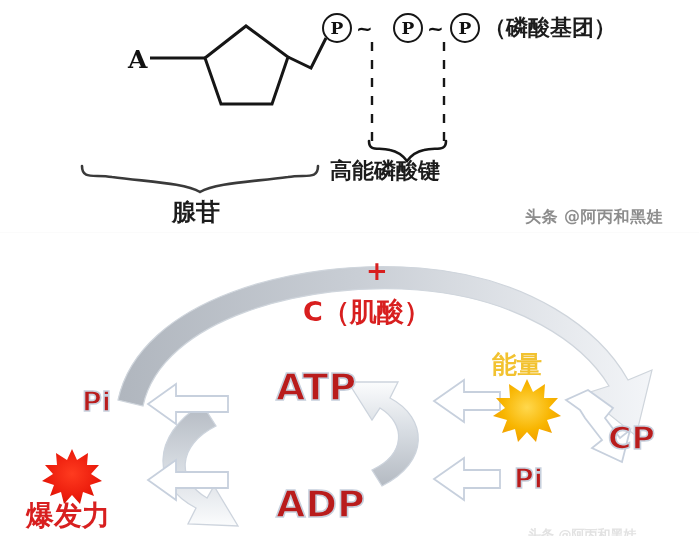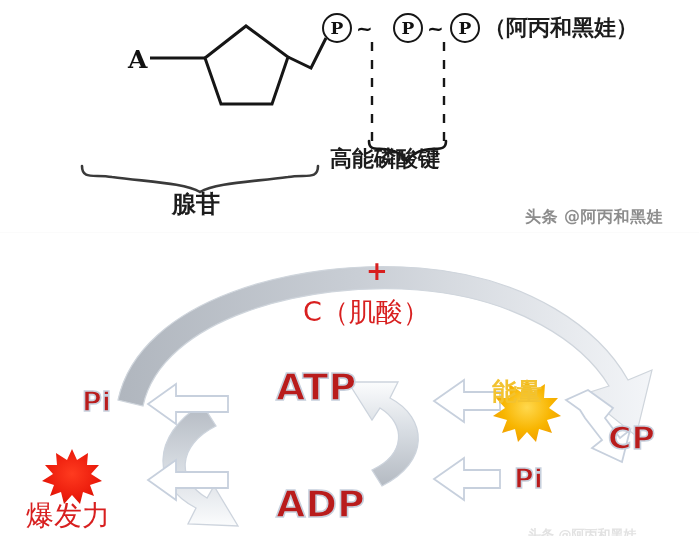--- a/index.html
+++ b/index.html
@@ -110,37 +110,36 @@
     line-height: 1;
     white-space: nowrap;
   }
   .t-atp { font-size: 38px; }
   .t-adp { font-size: 38px; }
   .t-pi  { font-size: 27px; }
   .t-cp  { font-size: 32px; }
 
   .red-text {
     font-family: "DejaVu Sans", "Liberation Sans", sans-serif;
-    font-weight: 400;
+    font-weight: 700;
     color: #d81f1f;
     white-space: nowrap;
     line-height: 1;
   }
   .creatine-label { font-size: 27px; }
   .plus-sign { font-size: 26px; font-weight: 900; }
   .power-label { font-size: 28px; }
 
   .energy-label {
     font-family: "DejaVu Sans", "Liberation Sans", sans-serif;
     font-weight: 700;
     font-size: 25px;
     color: #f2c230;
     white-space: nowrap;
     line-height: 1;
-    margin-top: 27px;
   }
 
   .divider-line {
     position: absolute;
     left: 0; top: 232px;
     width: 699px; height: 1px;
     background: #fbfbfb;
   }
 </style>
 </head>
@@ -169,27 +168,27 @@
     </svg>
 
     <div class="abs base-A" style="left:128px; top:47px;">A</div>
 
     <div class="abs p-circle" style="left:322px; top:13px;">P</div>
     <div class="abs tilde" style="left:356px; top:18px;">~</div>
     <div class="abs p-circle" style="left:393px; top:13px;">P</div>
     <div class="abs tilde" style="left:427px; top:18px;">~</div>
     <div class="abs p-circle" style="left:450px; top:13px;">P</div>
 
-    <div class="abs cn-label phosgroup-label" style="left:484px; top:17px;">（阿丙和黑娃）</div>
-
-
-
-    <div class="abs cn-label adenosine-label" style="left:172px; top:192px;">腺苷</div>
-
-    <div class="abs cn-label hiphos-label" style="left:330px; top:148px;text-align:center;">高能磷酸键</div>
+    <div class="abs cn-label phosgroup-label" style="left:484px; top:17px;">（磷酸基团）</div>
+
+
+
+    <div class="abs cn-label adenosine-label" style="left:172px; top:200px;">腺苷</div>
+
+    <div class="abs cn-label hiphos-label" style="left:330px; top:160px;text-align:center;">高能磷酸键</div>
 
     <div class="abs watermark" style="left:525px; top:207px;">头条 @阿丙和黑娃</div>
   </div>
 
   <div class="divider-line"></div>
 
   <div id="panel-bottom">
 
     <svg class="abs" style="left:0; top:0;" width="699" height="296">
 

